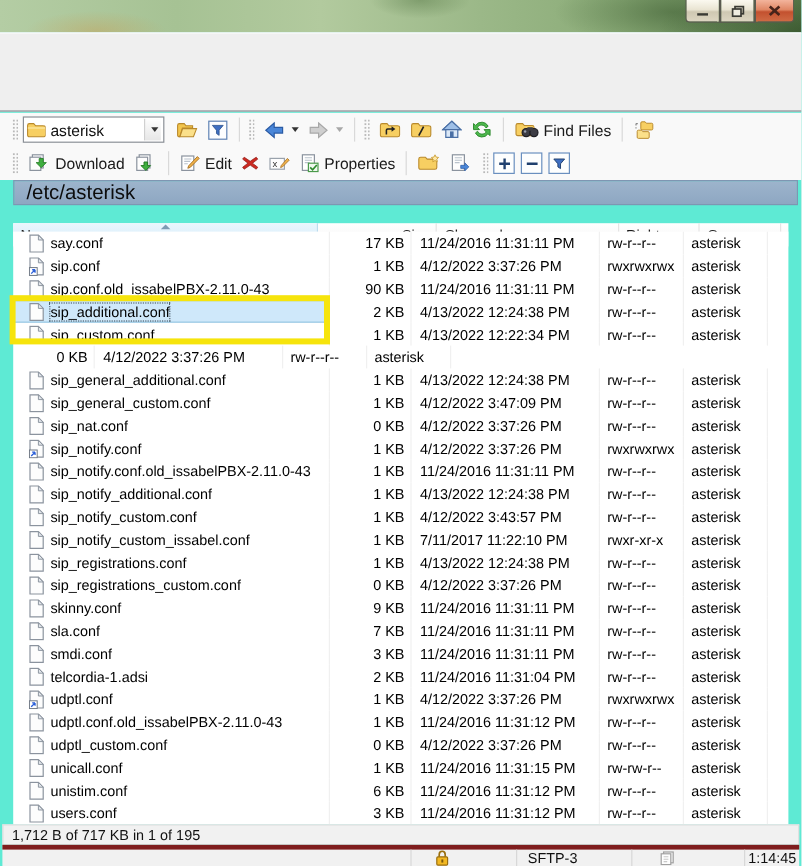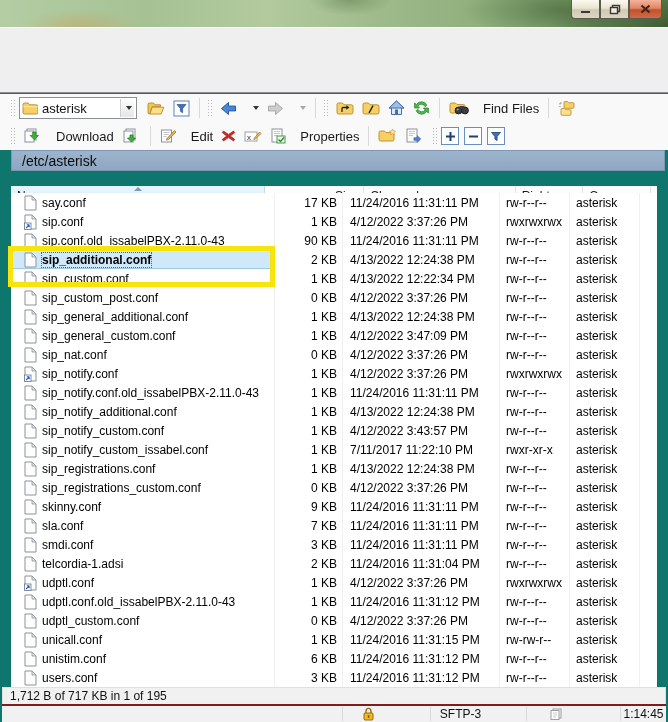--- a/index.html
+++ b/index.html
@@ -1,18 +1,18 @@
 <!DOCTYPE html>
 <html><head>
 <meta charset="utf-8">
 <style>
   * { margin:0; padding:0; box-sizing:border-box; }
   html,body { width:668px; height:722px; }
   body { font-family:"Liberation Sans", sans-serif; background:#efefef; }
-  .app { position:relative; width:668px; height:722px; overflow:hidden; background:#0f766e; }
+  .app { position:relative; width:668px; height:722px; overflow:hidden; background:#5eead4; }
 
   
   .titlebar {
     position:absolute; left:0; top:0; width:668px; height:27px;
     background:
       radial-gradient(ellipse 90px 26px at 80px 26px, rgba(205,150,70,.35), transparent 65%),
       radial-gradient(ellipse 60px 22px at 350px 0px, rgba(60,95,45,.35), transparent 70%),
       radial-gradient(ellipse 140px 40px at 560px 10px, rgba(45,75,35,.45), transparent 70%),
       radial-gradient(ellipse 160px 55px at 668px 27px, rgba(35,62,28,.55), transparent 75%),
       linear-gradient(90deg,#b4cda4 0%,#a6c294 22%,#b2ca9e 40%,#9bb888 60%,#8aab77 78%,#6f915f 92%,#5d7f4e 100%);
@@ -31,40 +31,40 @@
   
   .emptystrip { position:absolute; left:0; top:27px; width:668px; height:66px;
     background:#efefef; border-top:1px solid #fbfbfb; border-bottom:1px solid #8f8e96; }
 
   
   .toolbars { position:absolute; left:0; top:94px; width:668px; height:56px; background:#f9f9f9; }
   .tbrow { display:flex; align-items:center; height:28px; padding-left:8px; }
   .grip { width:5px; height:18px; margin:0 4px 0 2px;
     background-image:radial-gradient(#b9b9b9 35%, transparent 36%); background-size:3px 3px; }
   .tsep { width:1px; height:20px; background:#d9d9d9; margin:0 5px; }
-  .tbtn { display:flex; align-items:center; gap:14px; padding:2px 4px; border-radius:2px; }
+  .tbtn { display:flex; align-items:center; gap:4px; padding:2px 4px; border-radius:2px; }
   .tbtn.lbl { font-size:13px; color:#1a1a1a; }
   .caret { width:0; height:0; border-left:3px solid transparent; border-right:3px solid transparent;
     border-top:4px solid #333; margin-left:2px; }
   .caret.dis { border-top-color:#a8a8a8; }
 
   .combo { display:flex; align-items:center; width:118px; height:22px; background:#fff;
     border:1px solid #8b9097; padding:1px 2px; margin-right:6px; }
   .combo .ctext { flex:1; font-size:13px; color:#111; padding-left:4px; }
   .combo .cbtn { width:14px; height:18px; display:flex; align-items:center; justify-content:center;
     background:linear-gradient(#fdfdfd,#e6e6e6); border-left:1px solid #d0d0d0; }
 
   .qbtn { width:18px; height:18px; border:1px solid #6a8fbf; background:#fdfefe;
     display:flex; align-items:center; justify-content:center; margin-right:5px; }
 
   
   .addressbar { position:absolute; left:11px; top:150px; width:654px; height:21px;
     background:linear-gradient(#9db4cc,#8ea7c2); border:1px solid #7e96b2;
     display:flex; align-items:center; }
-  .addressbar .path { font-size:14px; color:#0c0c0c; padding-left:10px; }
+  .addressbar .path { font-size:17px; color:#0c0c0c; padding-left:10px; }
 
   
   .headers { position:absolute; left:11px; top:186px; width:646px; height:20px;
     background:linear-gradient(#ffffff,#f4f4f4); border-bottom:1px solid #d5d5d5; display:flex; }
   .hcell { position:relative; display:flex; align-items:center; font-size:12px; color:#1a1a1a;
     border-right:1px solid #e4e4e4; padding-left:6px; height:100%; }
   .hcell.sorted { background:linear-gradient(#eaf6fd,#d3ebfa); border-right:1px solid #bcdcee; }
   .hcell .sortmark { position:absolute; top:1px; left:50%; margin-left:-4px;
     width:0; height:0; border-left:4px solid transparent; border-right:4px solid transparent;
     border-bottom:4px solid #7d9bb3; }
@@ -78,35 +78,35 @@
   .row { display:flex; height:19px; align-items:center; }
   .cell { height:19px; display:flex; align-items:center; font-size:12px; color:#000;
     border-right:1px solid #f0f0f0; overflow:hidden; white-space:nowrap; }
   .c-name{ width:264px; padding-left:13px; gap:5px; }
   .c-size{ width:68px; justify-content:flex-end; padding-right:5px; }
   .c-changed{ width:157px; padding-left:7px; }
   .c-rights{ width:70px; padding-left:6px; }
   .c-owner{ width:70px; padding-left:6px; }
   .c-fill{ flex:1; border-right:none; }
   .row.sel .c-name { background:#cfe8fa; box-shadow:inset 0 0 0 1px #9cc9e4; }
-  .row.sel .nm { outline:1px dotted #50606e;font-weight:bold; }
+  .row.sel .nm { outline:1px dotted #50606e; }
   .fi { position:relative; width:13px; height:16px; flex:0 0 13px; }
   .fi svg { display:block; }
 
   
   .yellowbox { position:absolute; left:8px; top:246px; width:267px; height:41px;
     border:5px solid #f6e40c; z-index:50; pointer-events:none; }
 
   
   .statusbar { position:absolute; left:2px; top:687px; width:664px; height:17px;
     background:#f1f1f1; border:1px solid #e0e0e0; border-bottom:none;
     display:flex; align-items:center; }
   .statusbar .stxt { font-size:12px; color:#111; padding-left:7px;text-align:center; }
   .sessionbar { position:absolute; left:2px; top:704px; width:664px; height:18px;
-    background:#f1f1f1; border-top:2px solid #7f1d1d; display:flex; align-items:center;gap:36px; }
+    background:#f1f1f1; border-top:4px solid #7f1d1d; display:flex; align-items:center;gap:36px; }
   .sseg { height:14px; display:flex; align-items:center; justify-content:center;
     border-left:1px solid #d8d8d8; font-size:12px; color:#111; }
   .sseg.fill { flex:1; border-left:none; }
   .sg-lock{ width:52px; } .sg-proto{ width:60px; } .sg-copy{ width:58px; } .sg-time{ width:46px; }
 </style>
 </head>
 <body>
 
 <div class="app">
 
@@ -423,29 +423,20 @@
           </span>
           <span class="nm">sip_custom.conf</span>
         </span>
         <span class="cell c-size">1 KB</span>
         <span class="cell c-changed">4/13/2022 12:22:34 PM</span>
         <span class="cell c-rights">rw-r--r--</span>
         <span class="cell c-owner">asterisk</span>
         <span class="cell c-fill"></span>
       </div>
       <div class="row">
-        <span class="cell c-name">
-          <span class="fi">
-            <svg width="13" height="16" viewBox="0 0 13 16">
-              <path d="M1 1 h7 l4 4 v10 H1 z" fill="#fdfdfd" stroke="#8b939e"></path>
-              <path d="M8 1 l4 4 H8 z" fill="#e3e7ec" stroke="#8b939e" stroke-width="0.8"></path>
-            </svg>
-          </span>
-          <span class="nm">sip_custom_post.conf</span>
-        </span>
         <span class="cell c-size">0 KB</span>
         <span class="cell c-changed">4/12/2022 3:37:26 PM</span>
         <span class="cell c-rights">rw-r--r--</span>
         <span class="cell c-owner">asterisk</span>
         <span class="cell c-fill"></span>
       </div>
       <div class="row">
         <span class="cell c-name">
           <span class="fi">
             <svg width="13" height="16" viewBox="0 0 13 16">

